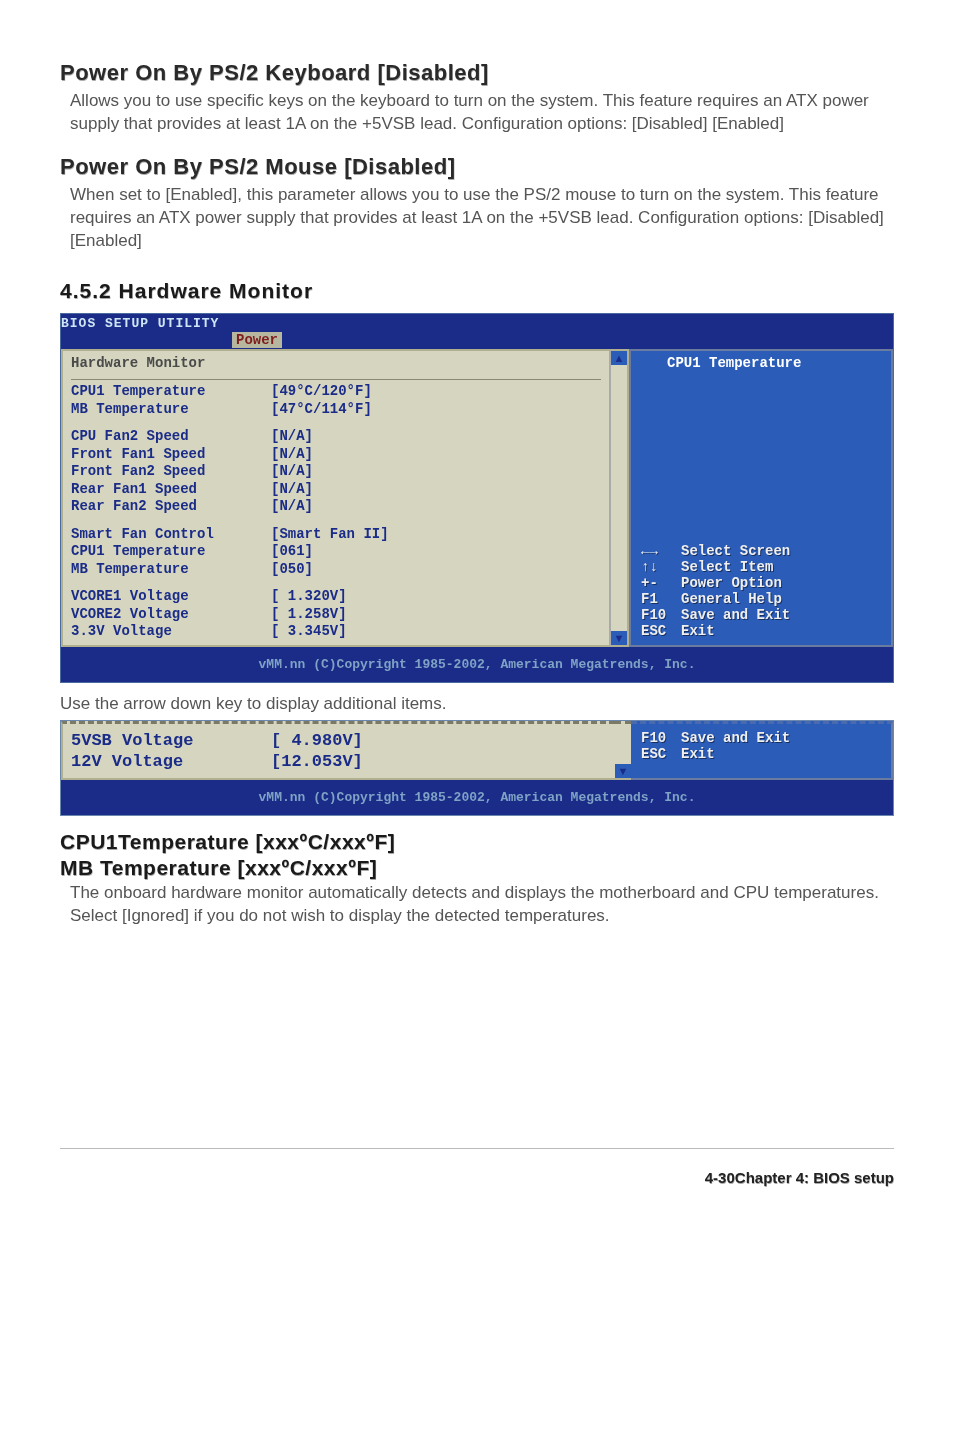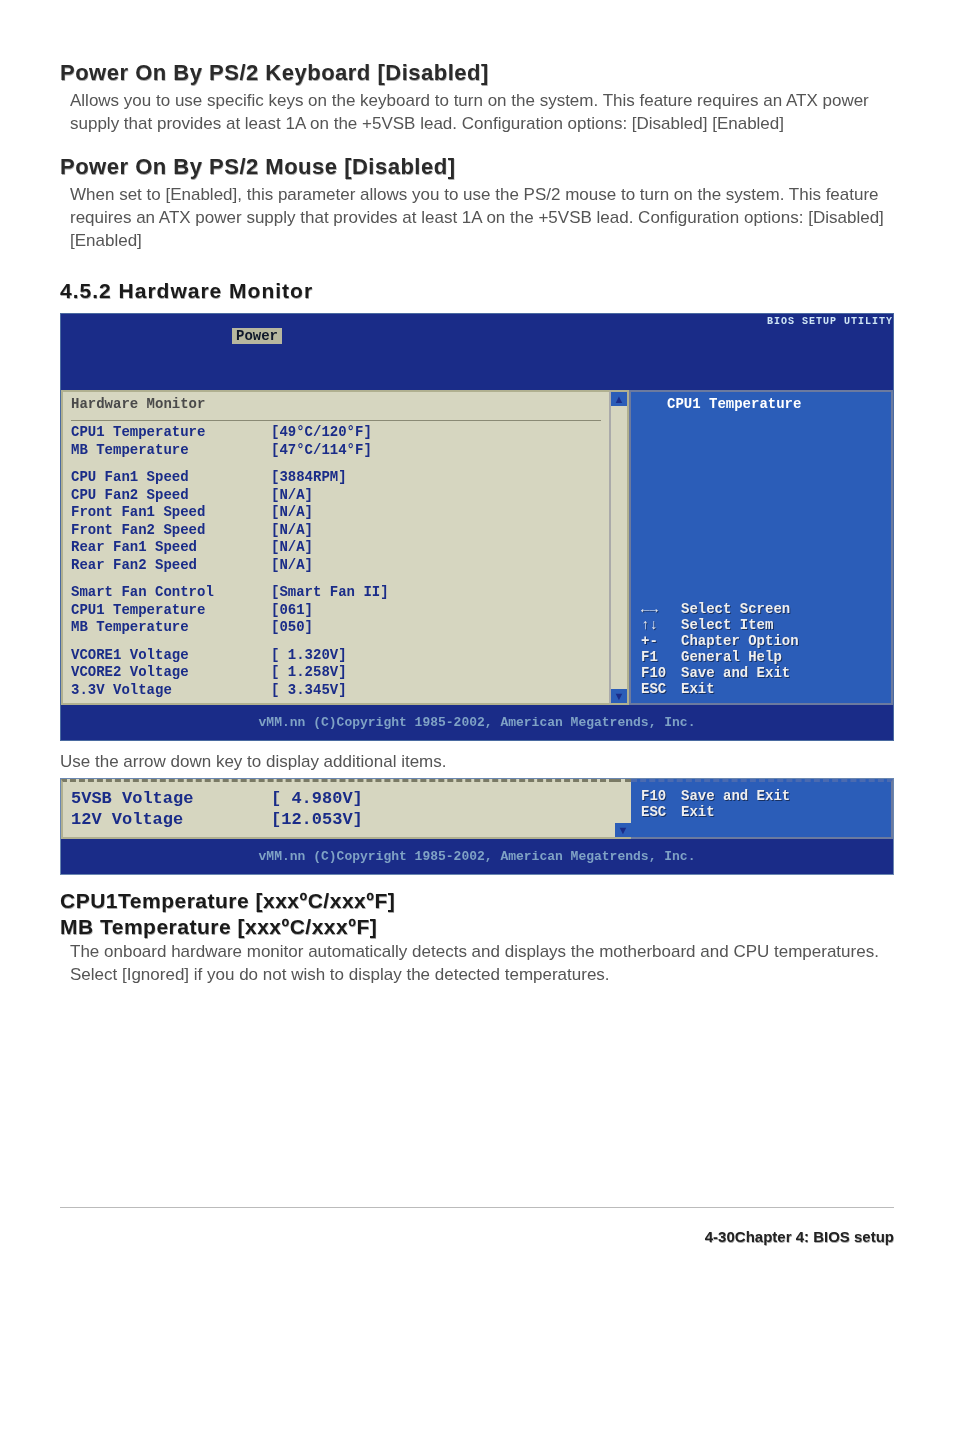--- a/index.html
+++ b/index.html
@@ -45,46 +45,45 @@
     text-shadow: 0.5px 0.5px 0 #aaa;
   }
   
   .bios-outer {
     border: 1px solid #4a6aa0;
     background: #1a2c88;
     margin: 4px 0 2px 0;
   }
   .bios-titlebar {
     color: #cfe5f5;
-    text-align: right;
-    font-family: "Courier New", monospace;
-    font-weight: bold;
-    font-size: 10px;
+    text-align: left;
+    font-family: "Courier New", monospace;
+    font-weight: bold;
+    font-size: 13px;
     padding: 2px 0 0 0;
     letter-spacing: 1px;
   }
   .bios-tabs {
     display: flex;
     padding-left: 170px;
   }
   .bios-tab {
     background: #b7b79f;
-    color: #0f172a;
+    color: #7f1d1d;
     font-family: "Courier New", monospace;
     font-weight: bold;
     font-size: 14px;
     padding: 0 4px;
     border: 1px solid #1a2c88;
     border-bottom: none;
   }
   .bios-body {
     display: flex;
     background: #d6d6c0;
     border-top: 1px solid #1a2c88;
-    margin-top: 45px;
   }
   .bios-left {
     flex: 1 1 auto;
     border: 2px solid #b0b090;
     border-right: 2px solid #aaa;
     padding: 4px 8px;
     font-family: "Courier New", monospace;
     font-weight: bold;
     font-size: 14px;
     color: #1a2c88;
@@ -240,24 +239,20 @@
             <span class="bios-label">CPU1 Temperature</span>
             <span class="bios-val">[49°C/120°F]</span>
           </div>
         <div class="bios-row">
             <span class="bios-label">MB Temperature</span>
             <span class="bios-val">[47°C/114°F]</span>
           </div>
         <div class="bios-group-gap"></div>
 
         <div class="bios-row">
-            <span class="bios-label">CPU Fan1 Speed</span>
-            <span class="bios-val">[3884RPM]</span>
-          </div>
-        <div class="bios-row">
             <span class="bios-label">CPU Fan2 Speed</span>
             <span class="bios-val">[N/A]</span>
           </div>
         <div class="bios-row">
             <span class="bios-label">Front Fan1 Speed</span>
             <span class="bios-val">[N/A]</span>
           </div>
         <div class="bios-row">
             <span class="bios-label">Front Fan2 Speed</span>
             <span class="bios-val">[N/A]</span>
@@ -309,21 +304,21 @@
           <div class="bios-key-line">
               <span class="bios-key-k">←→</span>
               <span class="bios-key-d">Select Screen</span>
             </div>
           <div class="bios-key-line">
               <span class="bios-key-k">↑↓</span>
               <span class="bios-key-d">Select Item</span>
             </div>
           <div class="bios-key-line">
               <span class="bios-key-k">+-</span>
-              <span class="bios-key-d">Chapter Option</span>
+              <span class="bios-key-d">Power Option</span>
             </div>
           <div class="bios-key-line">
               <span class="bios-key-k">F1</span>
               <span class="bios-key-d">General Help</span>
             </div>
           <div class="bios-key-line">
               <span class="bios-key-k">F10</span>
               <span class="bios-key-d">Save and Exit</span>
             </div>
           <div class="bios-key-line">

